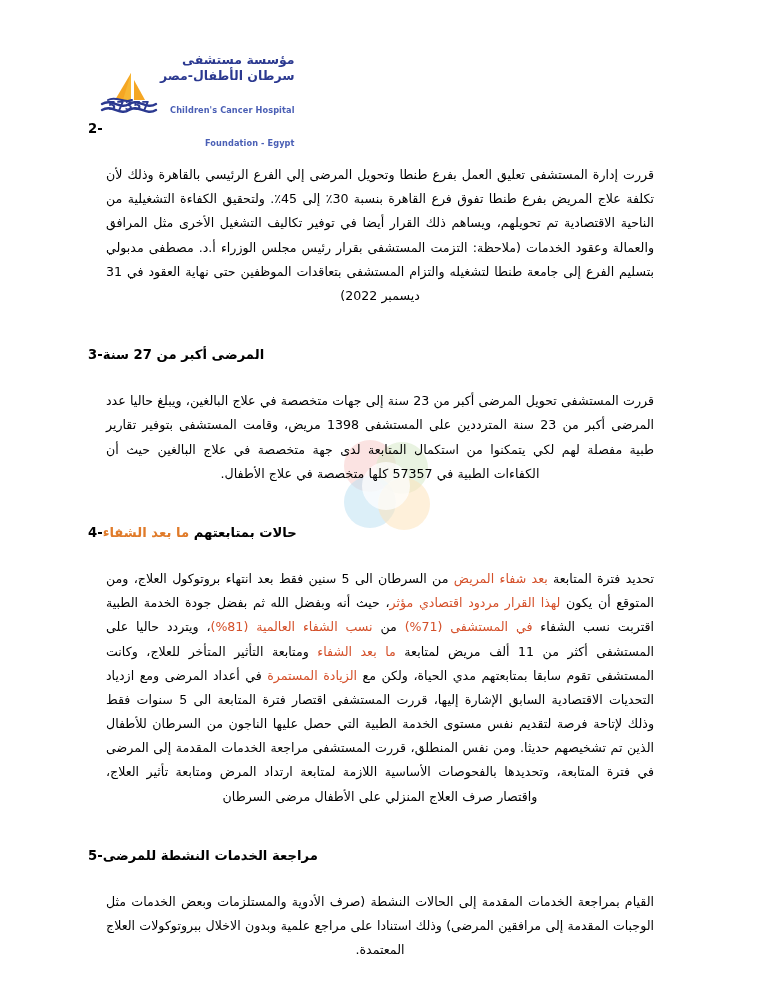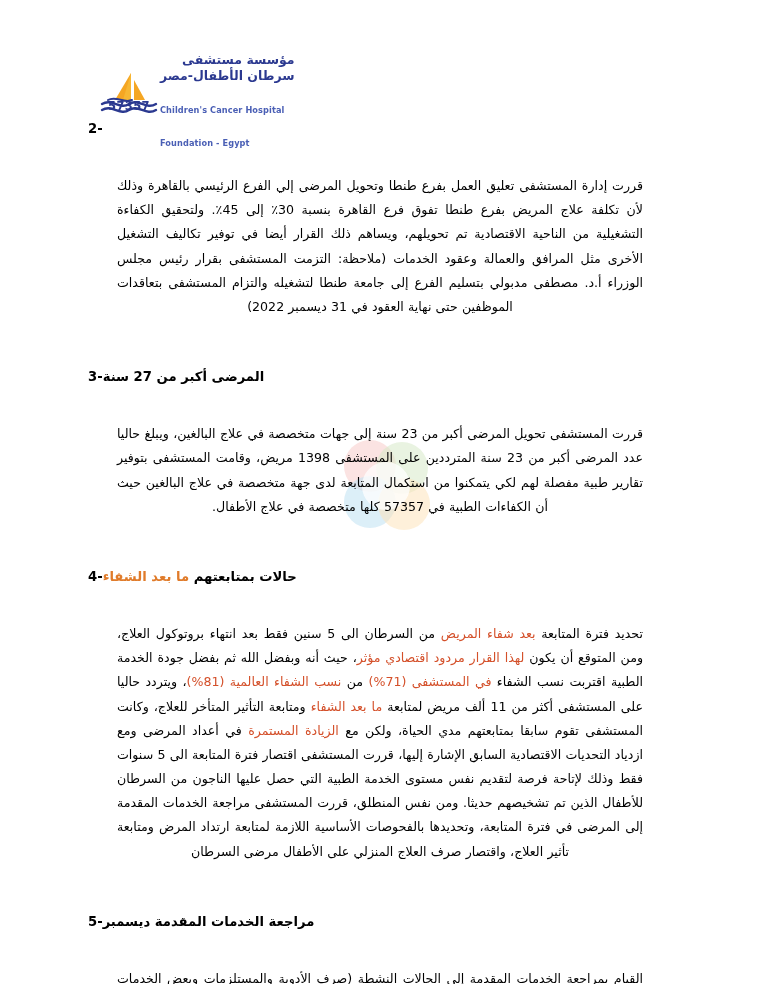--- a/index.html
+++ b/index.html
@@ -63,21 +63,21 @@
   }
   .logo-ar1, .logo-ar2 {
     font-size: 12.5px;
     font-weight: bold;
     color: #2b3990;
     line-height: 1.25;
     letter-spacing: 0.2px;
   }
   .logo-en1, .logo-en2 {
     direction: ltr;
-    text-align: left;
+    text-align: right;
     font-size: 8.2px;
     font-weight: bold;
     color: #4a5fb5;
     line-height: 1.3;
     letter-spacing: 0.1px;
     margin-top: 22px;
   }
 
   
   .content {
@@ -109,21 +109,21 @@
     white-space: nowrap;
   }
   .sec-title { white-space: nowrap; }
   .hl-orange { color: #e07b2a; }
 
   .sec-body {
     font-size: 12.6px;
     line-height: 1.92;
     text-align: justify;
     text-align-last: center;
-    margin: 17px;
+    margin: 6px;
     padding: 0 28px;
     word-spacing: 0.2px;
   }
 
   .gap-s { height: 14px; }
   .gap-l { height: 30px; }
 
   .hl-red { color: #d4502a; }
 
   
@@ -207,21 +207,21 @@
         <span class="sec-num">4-</span>
       </div>
       <div class="gap-s"></div>
       <p class="sec-body" id="section4-body"><span>تحديد فترة المتابعة </span><span class="hl-red">بعد شفاء المريض</span><span> من السرطان الى 5 سنين فقط بعد انتهاء بروتوكول العلاج، ومن المتوقع أن يكون </span><span class="hl-red">لهذا القرار مردود اقتصادي مؤثر</span><span>، حيث أنه وبفضل الله ثم بفضل جودة الخدمة الطبية اقتربت نسب الشفاء </span><span class="hl-red">في المستشفى (71%)</span><span> من </span><span class="hl-red">نسب الشفاء العالمية (81%)</span><span>، ويتردد حاليا على المستشفى أكثر من 11 ألف مريض لمتابعة </span><span class="hl-red">ما بعد الشفاء</span><span> ومتابعة التأثير المتأخر للعلاج، وكانت المستشفى تقوم سابقا بمتابعتهم مدي الحياة، ولكن مع </span><span class="hl-red">الزيادة المستمرة</span><span> في أعداد المرضى ومع ازدياد التحديات الاقتصادية السابق الإشارة إليها، قررت المستشفى اقتصار فترة المتابعة الى 5 سنوات فقط وذلك لإتاحة فرصة لتقديم نفس مستوى الخدمة الطبية التي حصل عليها الناجون من السرطان للأطفال الذين تم تشخيصهم حديثا. ومن نفس المنطلق، قررت المستشفى مراجعة الخدمات المقدمة إلى المرضى في فترة المتابعة، وتحديدها بالفحوصات الأساسية اللازمة لمتابعة ارتداد المرض ومتابعة تأثير العلاج، واقتصار صرف العلاج المنزلي على الأطفال مرضى السرطان</span></p>
     </div>
 
     <div class="gap-l"></div>
 
     <div class="section">
       <div class="sec-heading">
-        <span class="sec-title">مراجعة الخدمات المقدمة ديسمبر</span>
+        <span class="sec-title">مراجعة الخدمات النشطة للمرضى</span>
         <span class="sec-num">5-</span>
       </div>
       <div class="gap-s"></div>
       <p class="sec-body">القيام بمراجعة الخدمات المقدمة إلى الحالات النشطة (صرف الأدوية والمستلزمات وبعض الخدمات مثل الوجبات المقدمة إلى مرافقين المرضى) وذلك استنادا على مراجع علمية وبدون الاخلال ببروتوكولات العلاج المعتمدة.</p>
     </div>
 
     <div class="gap-l"></div>
 
     <div class="section">
       <div class="sec-heading">

